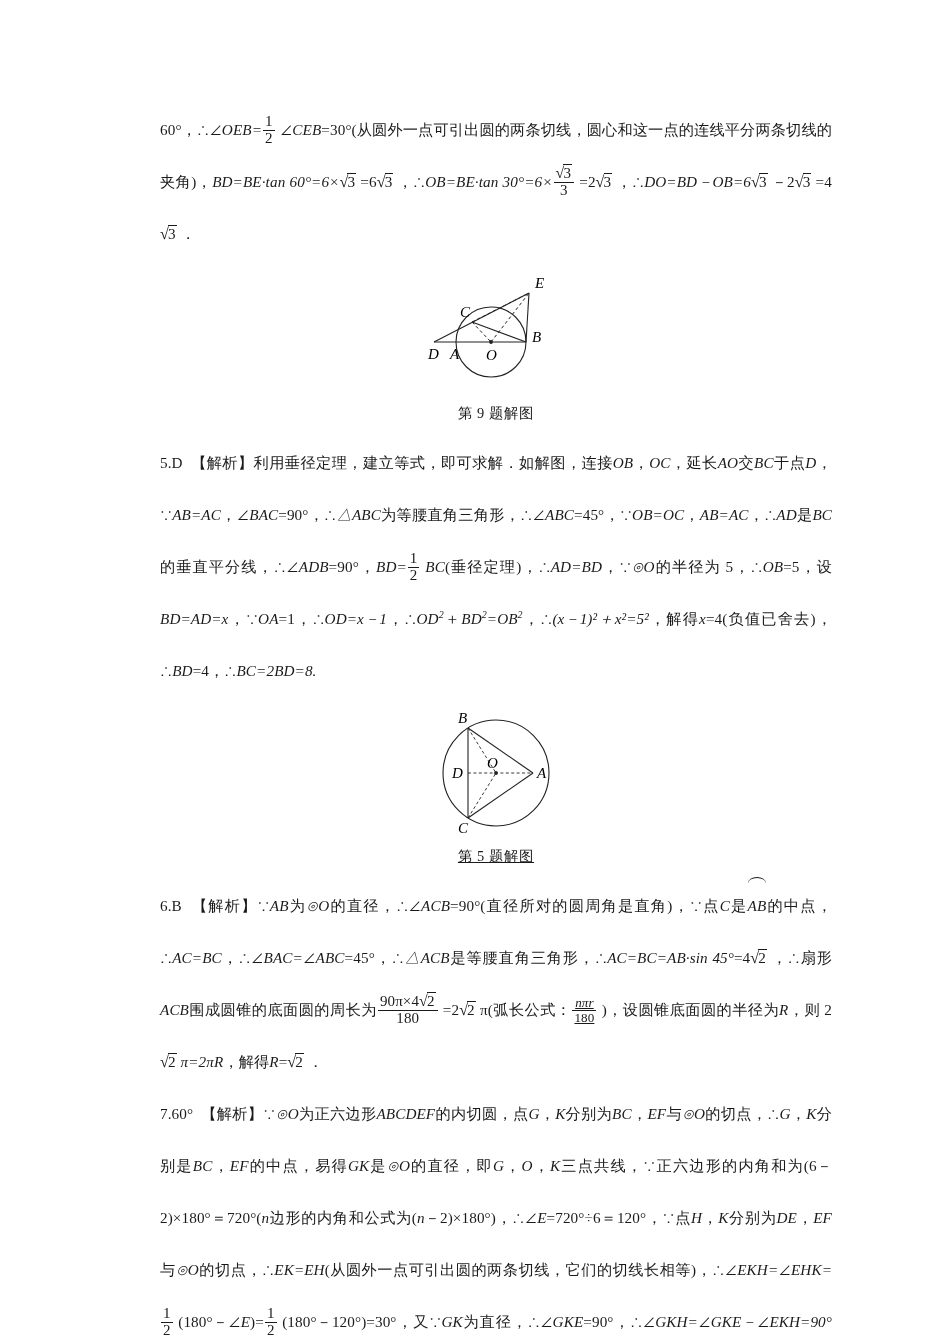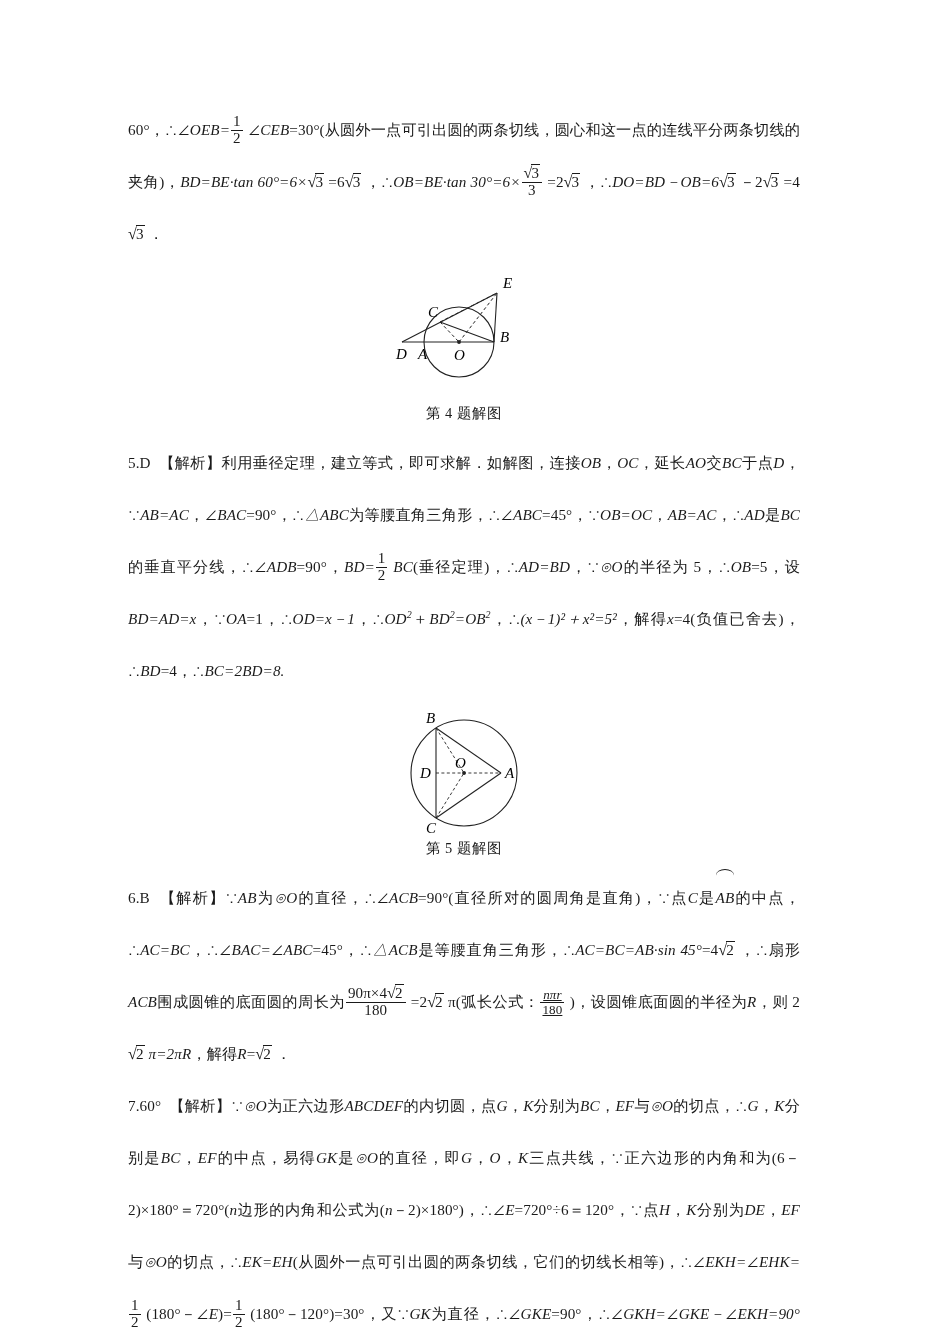--- a/index.html
+++ b/index.html
@@ -10,21 +10,21 @@
   body {
     width: 950px;
     height: 1344px;
     font-family: "Liberation Serif", "DejaVu Serif", serif;
     color: #1a1a1a;
     position: relative;
     overflow: hidden;
   }
   .page {
     position: absolute;
-    left: 128px;
+    left: 160px;
     top: 0;
     width: 672px;
     height: 1344px;
   }
 
   
   .para {
     font-size: 15.2px;
     line-height: 52px;
     text-align: justify;
@@ -85,21 +85,21 @@
     text-align: center;
   }
   .fig-caption {
     font-size: 14.4px;
     text-align: center;
     letter-spacing: 0.6px;
   }
   .fig4-wrap { height: 126px; margin-top: 8px; }
   .fig4-cap  { margin-top: 10px; margin-bottom: 14px; }
   .fig5-wrap { height: 132px; margin-top: 10px; }
-  .fig5-cap  { margin-bottom: 12px; }
+  .fig5-cap  { margin-top: 8px; margin-bottom: 12px; text-decoration: underline; }
 
   .lbl { font-family: "Liberation Serif", serif; font-style: italic; font-size: 15px; }
 </style>
 </head>
 <body>
 
 <div class="page">
 
   <div class="para first">
     <span>60°，</span><span>∴</span><span class="it">∠OEB=</span><span class="frac"><span class="num">1</span><span class="den">2</span></span>&nbsp;<span class="it">∠CEB</span><span>=30°(从圆外一点可引出圆的两条切线，圆心和这一点的连线平分两条切线的夹角)，</span><span class="it">BD=BE·tan 60°=6×</span><span class="rad"><span class="sign">√</span><span class="body">3</span></span>&nbsp;<span>=6</span><span class="rad"><span class="sign">√</span><span class="body">3</span></span>&nbsp;<span>，</span><span>∴</span><span class="it">OB=BE·tan 30°=6×</span><span class="frac"><span class="num"><span class="rad"><span class="sign">√</span><span class="body">3</span></span></span><span class="den">3</span></span>&nbsp;<span>=2</span><span class="rad"><span class="sign">√</span><span class="body">3</span></span>&nbsp;<span>，</span><span>∴</span><span class="it">DO</span><span class="it">=BD－OB=6</span><span class="rad"><span class="sign">√</span><span class="body">3</span></span>&nbsp;<span>－2</span><span class="rad"><span class="sign">√</span><span class="body">3</span></span>&nbsp;<span>=4</span><span class="rad"><span class="sign">√</span><span class="body">3</span></span>&nbsp;<span>．</span>
@@ -127,21 +127,21 @@
       <circle cx="95" cy="74" r="1.9" fill="#222"></circle>
 
       <text class="lbl" x="139" y="20">E</text>
       <text class="lbl" x="64" y="49">C</text>
       <text class="lbl" x="136" y="74">B</text>
       <text class="lbl" x="32" y="91">D</text>
       <text class="lbl" x="54" y="91">A</text>
       <text class="lbl" x="90" y="92">O</text>
     </svg>
   </div>
-  <div class="fig-caption fig4-cap">第 4 题解图</div>
+  <div class="fig-caption fig4-cap">第 9 题解图</div>
 
   <div class="para">
     <span>5.</span><span>D</span>&nbsp;&nbsp;<span>【解析】</span><span>利用垂径定理，建立等式，即可求解．如解图，连接</span><span class="it">OB</span><span>，</span><span class="it">OC</span><span>，延长</span><span class="it">AO</span><span>交</span><span class="it">BC</span><span>于点</span><span class="it">D</span><span>，</span><span>∵</span><span class="it">AB=AC</span><span>，</span><span class="it">∠BAC</span><span>=90°，</span><span>∴</span><span class="it">△ABC</span><span>为等腰直角三角形，</span><span>∴</span><span class="it">∠ABC</span><span>=45°，</span><span>∵</span><span class="it">OB</span><span class="it">=OC</span><span>，</span><span class="it">AB=AC</span><span>，</span><span>∴</span><span class="it">AD</span><span>是</span><span class="it">BC</span><span>的垂直平分线，</span><span>∴</span><span class="it">∠ADB</span><span>=90°，</span><span class="it">BD=</span><span class="frac"><span class="num">1</span><span class="den">2</span></span>&nbsp;<span class="it">BC</span><span>(垂径定理)，</span><span>∴</span><span class="it">AD</span><span class="it">=BD</span><span>，</span><span>∵</span><span class="it">⊙O</span><span>的半径为 5，</span><span>∴</span><span class="it">OB</span><span>=5</span><span>，设</span><span class="it">BD=AD=x</span><span>，</span><span>∵</span><span class="it">OA</span><span>=1</span><span>，</span><span>∴</span><span class="it">OD</span><span class="it">=x－1</span><span>，</span><span>∴</span><span class="it"><span>OD</span><sup class="exp">2</sup></span><span>＋</span><span class="it"><span>BD</span><sup class="exp">2</sup></span><span class="it"><span>=OB</span><sup class="exp">2</sup></span><span>，</span><span>∴</span><span class="it">(x－1)²＋x²=5²</span><span>，解得</span><span class="it">x</span><span>=4</span><span>(负值已舍去)，</span><span>∴</span><span class="it">BD</span><span>=4</span><span>，</span><span>∴</span><span class="it">BC</span><span class="it">=2BD=8.</span>
   </div>
 
   <div class="figure fig5-wrap">
     <svg width="200" height="132" viewBox="0 0 200 132">
       <circle cx="100" cy="66" r="53" fill="none" stroke="#222" stroke-width="1.1"></circle>
 
       <line x1="72" y1="21" x2="72" y2="111" stroke="#222" stroke-width="1.1"></line>

